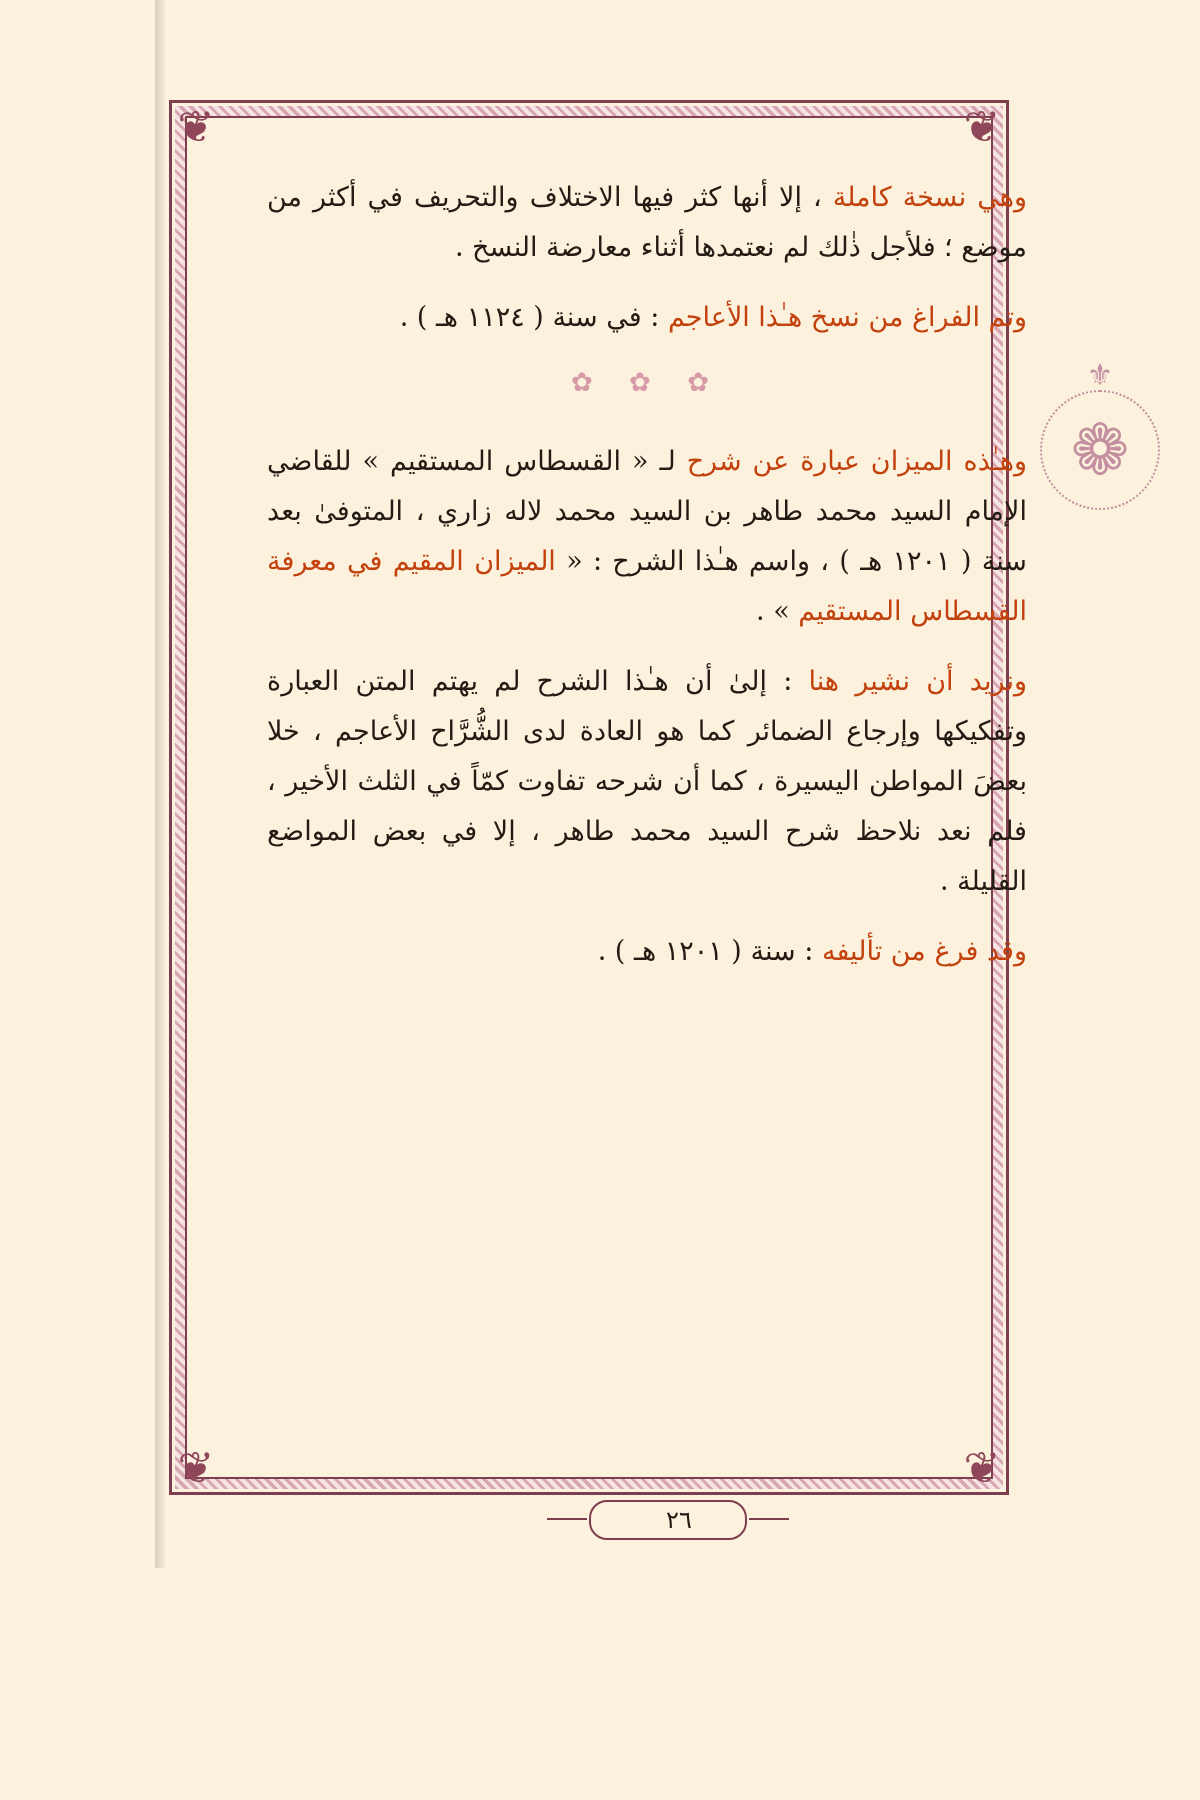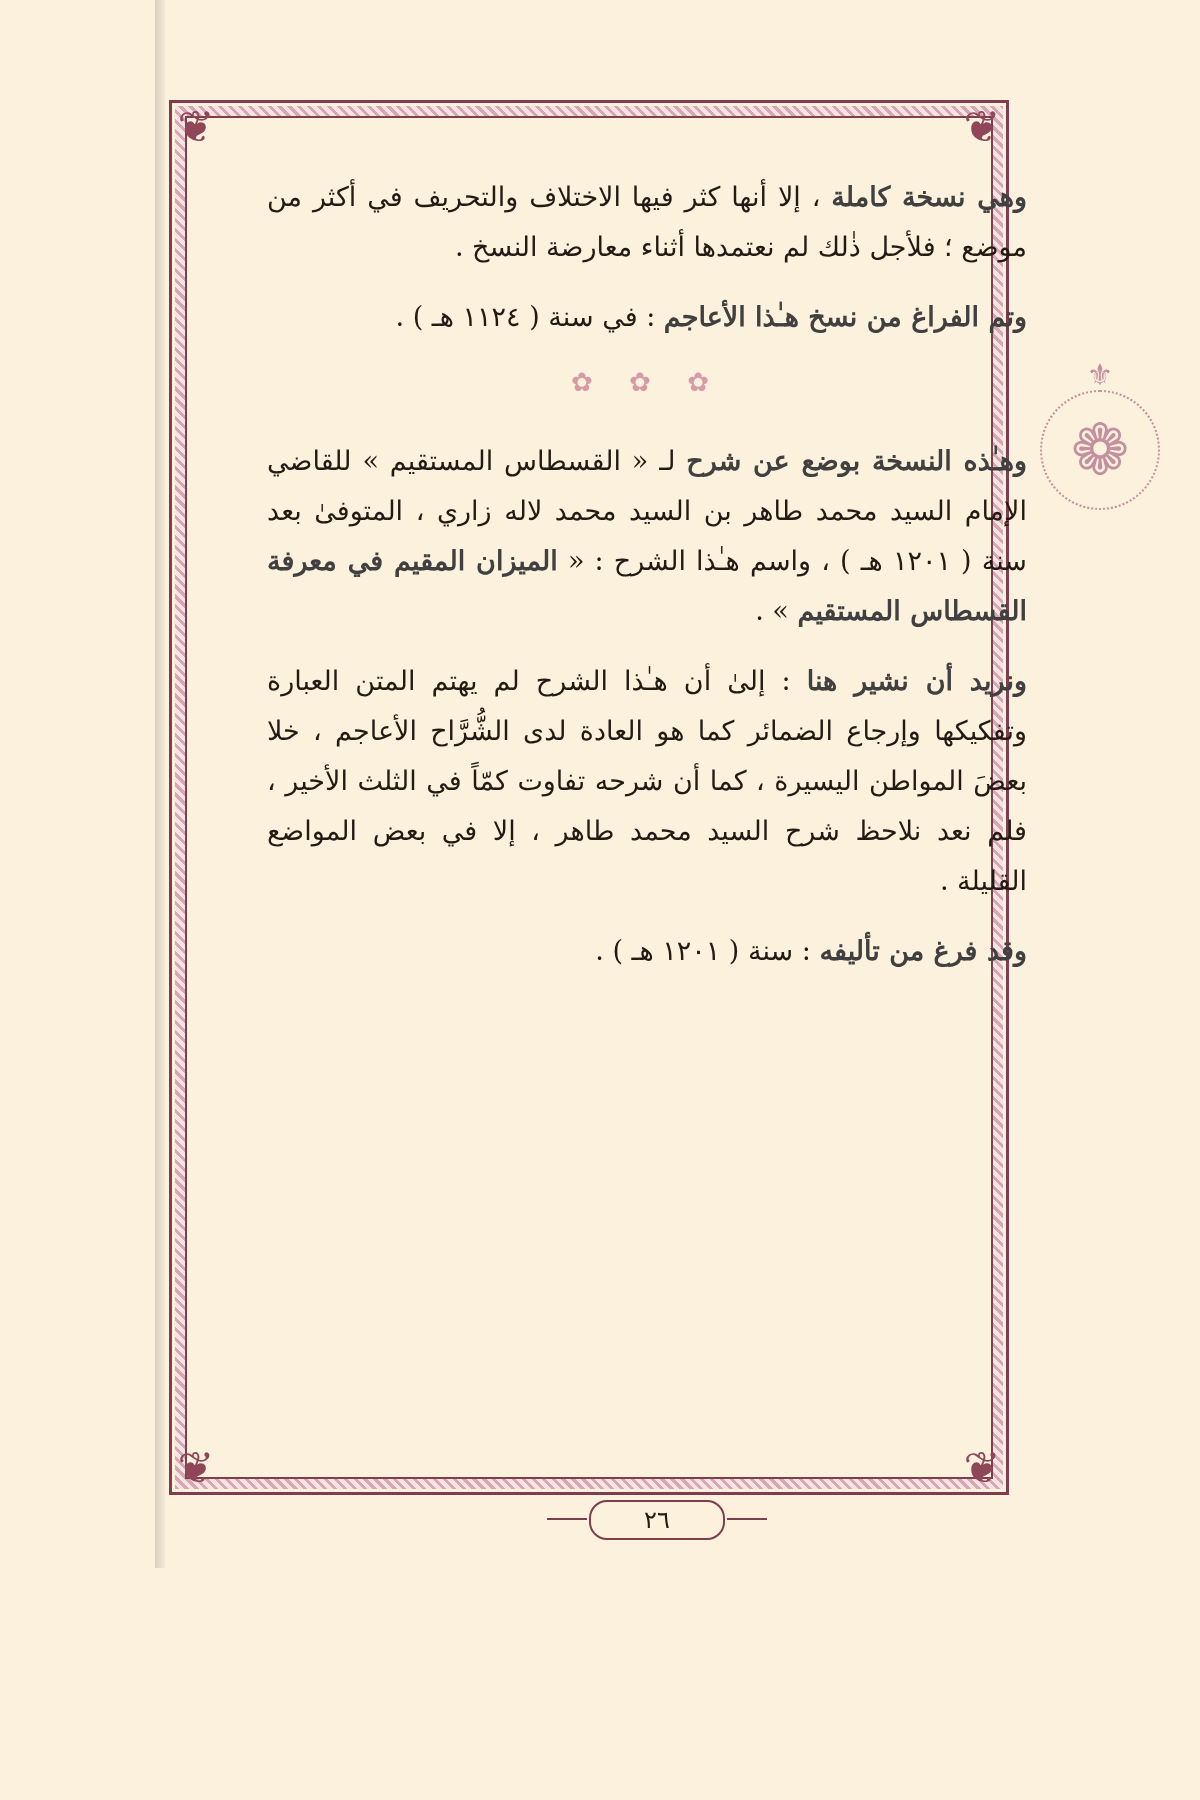--- a/index.html
+++ b/index.html
@@ -44,30 +44,30 @@
     border: 2px dotted #c490a0; box-sizing: border-box;
     display: flex; align-items: center; justify-content: center;
     font-size: 70px; line-height: 1;
   }
   .content {
     position: absolute; left: 112px; top: 172px; width: 760px;
     direction: rtl; text-align: justify;
     font-size: 27px; line-height: 50px; color: #231a14;
   }
   .content p { margin: 0 0 20px 0; }
-  .hl { color: #404040; font-weight: bold; }
+  .hl { color: #c2410c; font-weight: normal; }
   .divider {
     text-align: center; color: #d79ba7; font-size: 26px;
     letter-spacing: 14px; margin: 10px 0 34px 0; line-height: 40px;
   }
   .page-number {
     position: absolute; left: 434px; top: 1500px; width: 132px; height: 36px;
     border: 2px solid #7d3f4f; border-radius: 18px;
     display: flex; align-items: center; justify-content: center;
-    font-size: 24px; color: #231a14; background: #fbf1dc;
+    font-size: 24px; color: #231a14; background: #fbf1dc; padding-left: 22px;
   }
   .page-number::before, .page-number::after {
     content: ""; position: absolute; top: 16px; width: 40px; height: 2px; background: #7d3f4f;
   }
   .page-number::before { left: -44px; }
   .page-number::after { right: -44px; }
 </style>
 </head>
 <body>
 
@@ -91,21 +91,21 @@
   <p>
     <span class="hl">وهي </span><span class="hl">نسخة كاملة</span><span> ، إلا أنها كثر فيها الاختلاف والتحريف في أكثر من موضع ؛ فلأجل ذٰلك لم نعتمدها أثناء معارضة النسخ .</span>
   </p>
   <p>
     <span class="hl">وتم الفراغ من نسخ هـٰذا الأعاجم</span><span> : في سنة ( ١١٢٤ هـ ) .</span>
   </p>
 
   <div class="divider">✿ ✿ ✿</div>
 
   <p>
-    <span class="hl">وهـٰذه النسخة بوضع عن شرح</span><span> لـ « القسطاس المستقيم » للقاضي الإمام السيد محمد طاهر بن السيد محمد لاله زاري ، المتوفىٰ بعد سنة ( ١٢٠١ هـ ) ، واسم هـٰذا الشرح : « </span><span class="hl">الميزان المقيم في معرفة القسطاس المستقيم</span><span> » .</span>
+    <span class="hl">وهـٰذه الميزان عبارة عن شرح</span><span> لـ « القسطاس المستقيم » للقاضي الإمام السيد محمد طاهر بن السيد محمد لاله زاري ، المتوفىٰ بعد سنة ( ١٢٠١ هـ ) ، واسم هـٰذا الشرح : « </span><span class="hl">الميزان المقيم في معرفة القسطاس المستقيم</span><span> » .</span>
   </p>
   <p>
     <span class="hl">ونريد أن نشير هنا</span><span> : إلىٰ أن هـٰذا الشرح لم يهتم المتن العبارة وتفكيكها وإرجاع الضمائر كما هو العادة لدى الشُّرَّاح الأعاجم ، خلا بعضَ المواطن اليسيرة ، كما أن شرحه تفاوت كمّاً في الثلث الأخير ، فلم نعد نلاحظ شرح السيد محمد طاهر ، إلا في بعض المواضع القليلة .</span>
   </p>
   <p>
     <span class="hl">وقد فرغ من تأليفه</span><span> : سنة ( ١٢٠١ هـ ) .</span>
   </p>
 </div>
 
 <div class="page-number">

